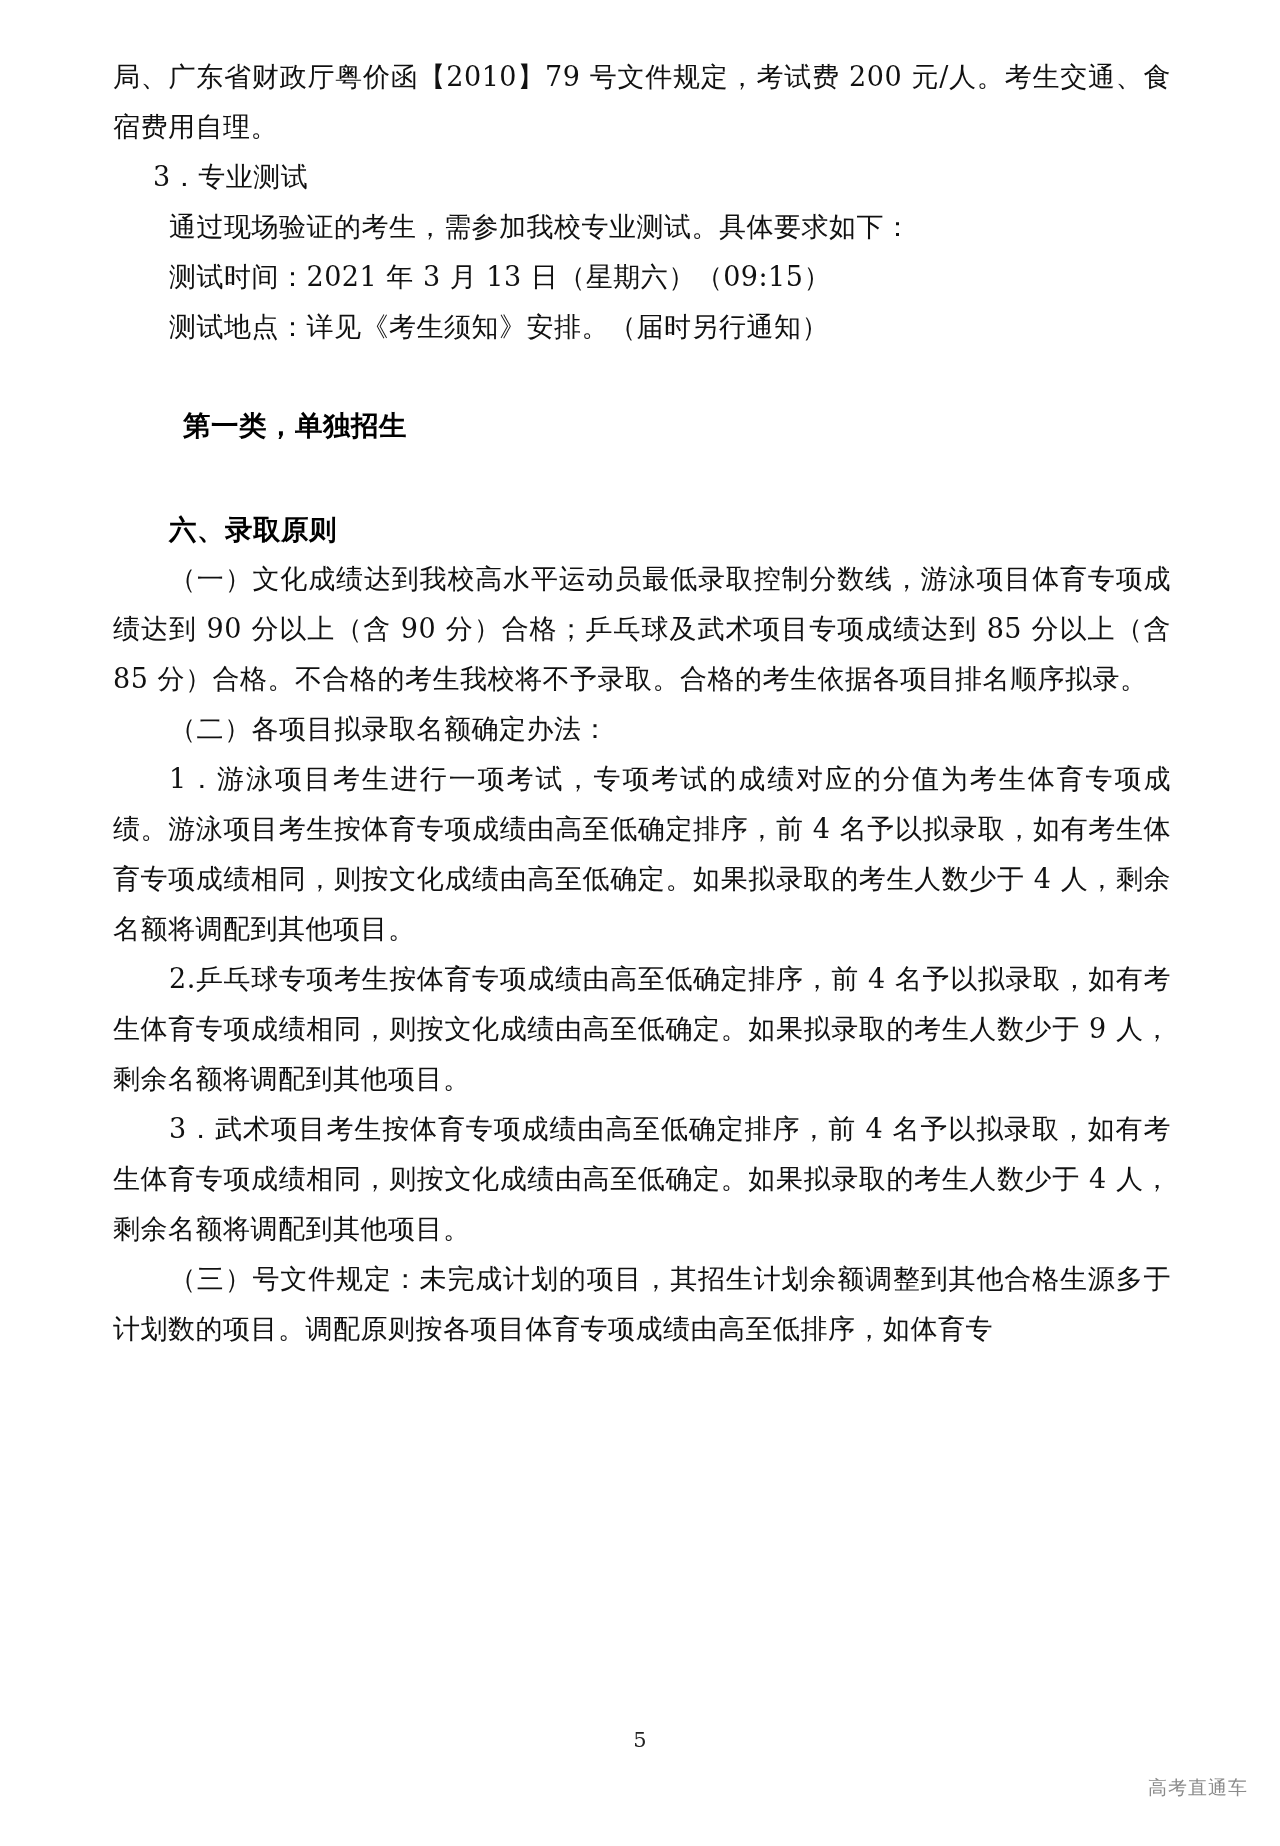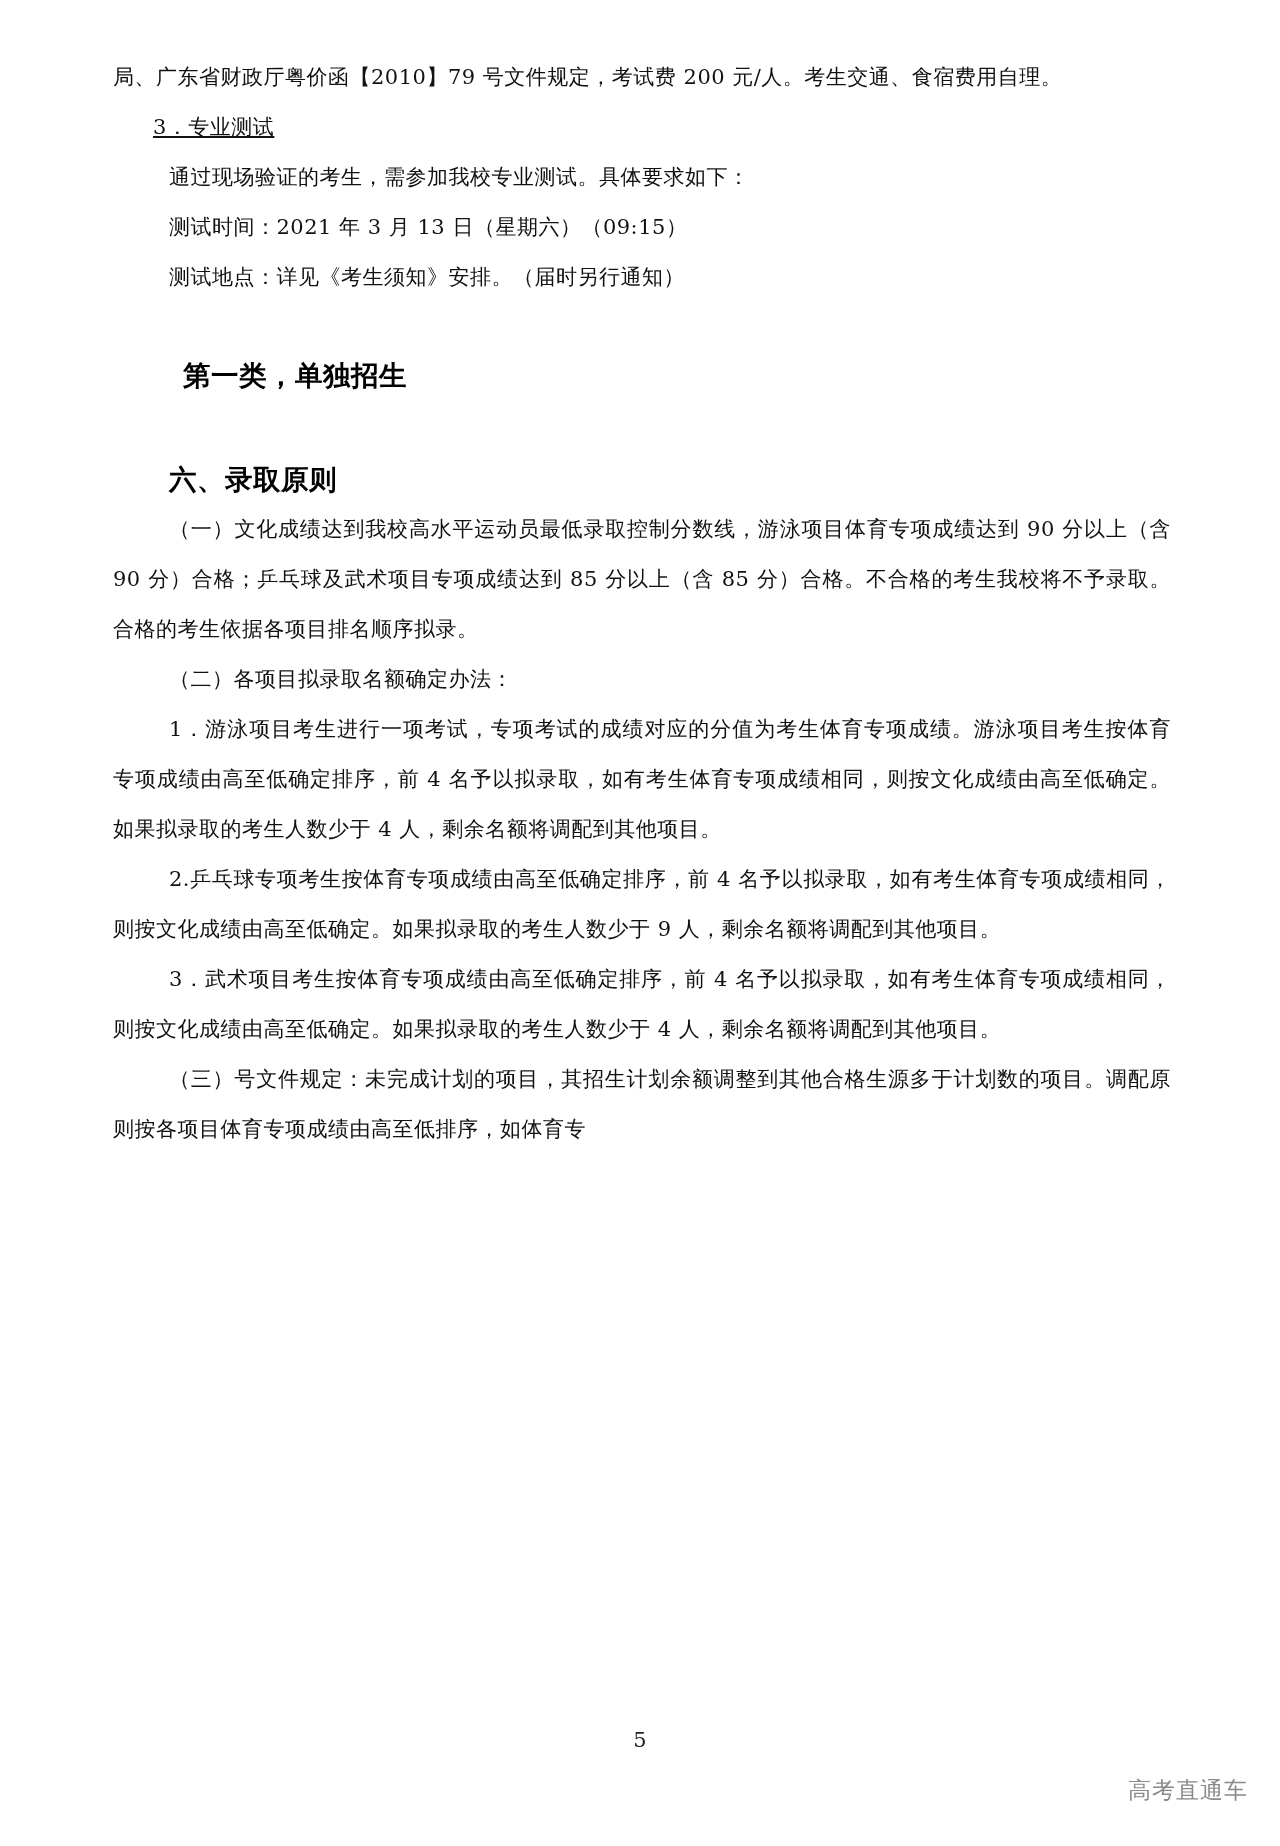--- a/index.html
+++ b/index.html
@@ -19,34 +19,33 @@
     box-sizing: border-box;
     overflow: hidden;
   }
   .content {
     position: absolute;
     left: 113px;
     top: 52px;
     width: 1058px;
   }
   .para {
-    font-size: 21px;
+    font-size: 27px;
     line-height: 50px;
     letter-spacing: 0.5px;
     text-align: justify;
     text-justify: inter-character;
     margin: 0;
     color: #111;
   }
   .indent2 {
     text-indent: 56px;
   }
   .indent-sm {
     text-indent: 40px;
-    text-decoration: underline;
   }
   .heading {
     font-size: 27.5px;
     line-height: 50px;
     font-weight: bold;
     margin: 0;
     letter-spacing: 0.5px;
   }
   .h-sec {
     text-indent: 56px;
@@ -65,21 +64,21 @@
     top: 1728px;
     text-align: center;
     font-size: 21px;
     font-family: "DejaVu Serif", "Liberation Serif", serif;
     color: #222;
   }
   .watermark {
     position: absolute;
     right: 32px;
     top: 1775px;
-    font-size: 23px;
+    font-size: 19px;
     color: #8a8a8a;
     font-family: "DejaVu Sans", "Liberation Sans", sans-serif;
     letter-spacing: 1px;
   }
 </style>
 </head>
 <body>
 
 <div class="page">
 

